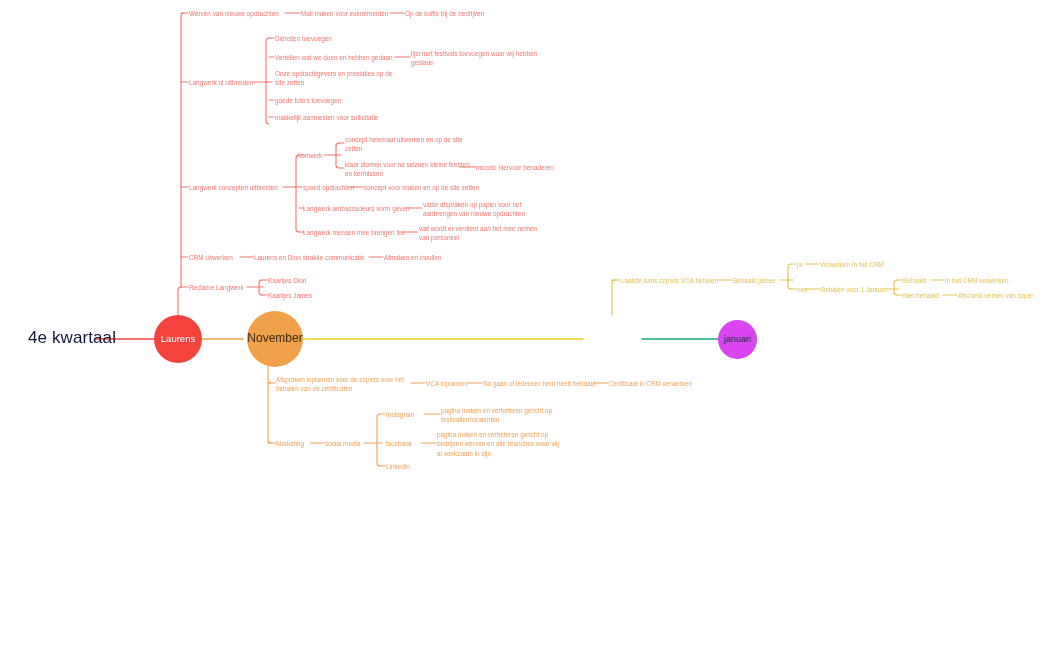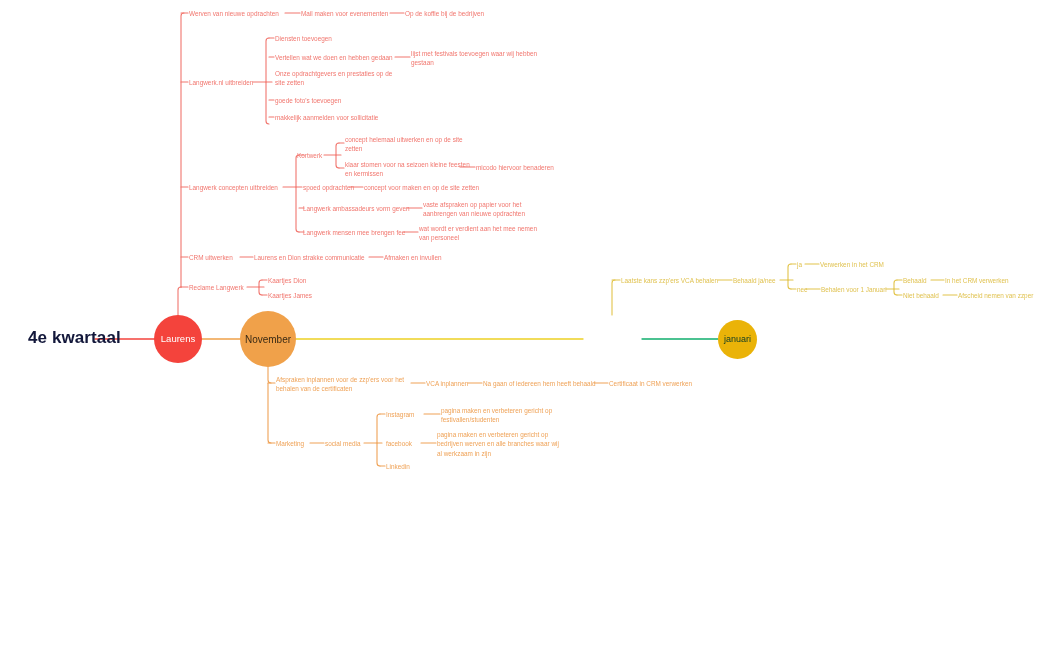--- a/index.html
+++ b/index.html
@@ -8,29 +8,29 @@
        -webkit-font-smoothing:antialiased;}
   #canvas{position:absolute;left:0;top:0;width:1050px;height:651px;}
   svg.links{position:absolute;left:0;top:0;width:1050px;height:651px;pointer-events:none;}
 
   .node{position:absolute;box-sizing:border-box;}
 
   
   .circ{border-radius:50%;display:flex;align-items:center;justify-content:center;
         text-align:center;line-height:1.1;}
   .circ.oktober{background:#F4433C;color:#ffffff;font-size:9.5px;}
-  .circ.november{background:#F0A14A;color:#3a2a14;font-size:10px;}
+  .circ.november{background:#F0A14A;color:#3a2a14;font-size:12px;margin-left:7px;}
   .circ.december{background:#EDD124;color:#3a3408;font-size:9.5px;}
-  .circ.januari{background:#eab308;color:#0b3a26;font-size:9px;}
+  .circ.januari{background:#d946ef;color:#0b3a26;font-size:9px;}
 
   .floating{border-radius:50%;border:1px solid #e2e2e8;background:#ffffff;
             display:flex;align-items:center;justify-content:center;
             color:#5b5b72;font-size:7.5px;}
 
-  .qtitle{position:absolute;font-size:17px;font-weight:bold;color:#12173a;
+  .qtitle{position:absolute;font-size:17px;font-weight:normal;color:#12173a;
           letter-spacing:.1px;white-space:nowrap;}
 
   
   .lbl{position:absolute;font-size:6.4px;line-height:1.45;white-space:pre-line;}
   .lbl.red{color:#F1766E;}
   .lbl.orange{color:#EFA257;}
   .lbl.gold{color:#E0C250;}
 </style>
 </head>
 <body>

